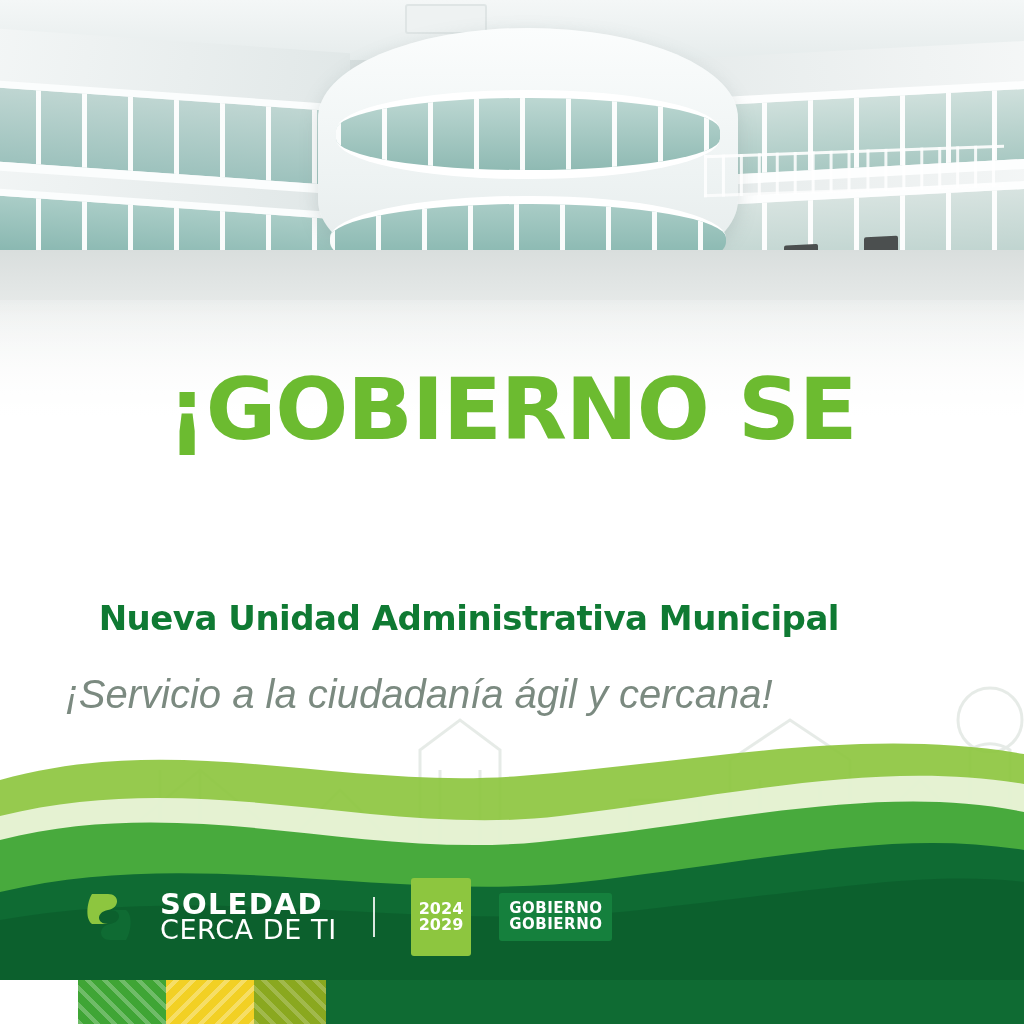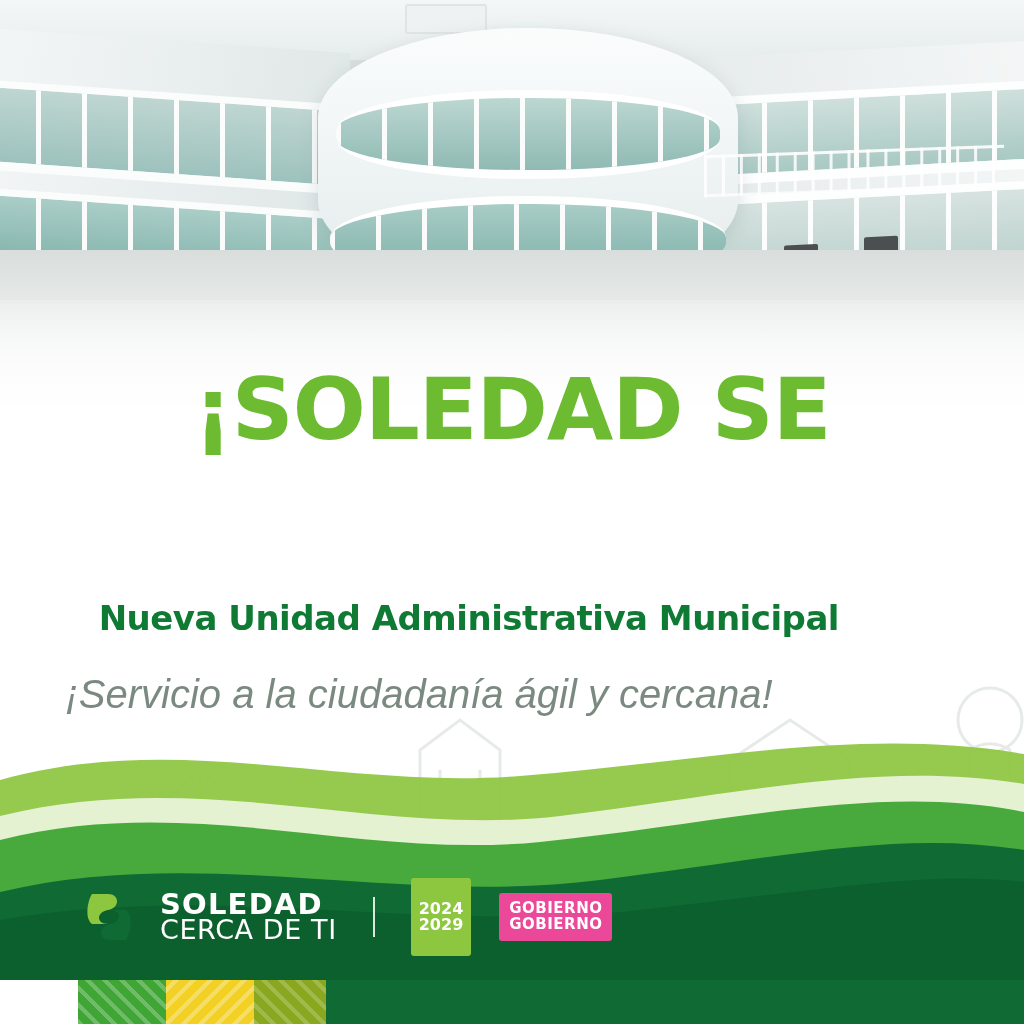--- a/index.html
+++ b/index.html
@@ -189,21 +189,21 @@
   .logo-div {
     width: 2px; height: 40px; background: rgba(255,255,255,0.85); margin: 0 8px;
   }
   .years {
     background: #8dc63f; color: #ffffff; font-weight: 800;
     font-size: 16px; line-height: 1.0; text-align: center;
     padding: 23px 8px; border-radius: 3px;
     font-family: "DejaVu Sans", sans-serif;
   }
   .gobmun {
-    background: #ec4899; color: #ffffff; font-weight: 800;
+    background: #15803d; color: #ffffff; font-weight: 800;
     font-size: 15px; line-height: 1.05; text-align: center;
     padding: 8px 10px; border-radius: 3px; letter-spacing: 0.5px;
     font-family: "DejaVu Sans", sans-serif;
   }
 
   
   .bottom-stripe {
     position: absolute; left: 0; bottom: 0; width: 1024px; height: 44px;
     display: flex;
   }
@@ -271,21 +271,21 @@
       <path d="M760 260 L760 470 M820 260 L820 470"></path>
       <path d="M880 470 L880 300 L920 260 L960 300 L960 470 Z"></path>
       <path d="M970 470 L970 230 A 35 35 0 0 1 1010 230 L1010 470"></path>
       <circle cx="990" cy="200" r="32"></circle>
       <path d="M0 470 L1024 470"></path>
       <path d="M60 400 L60 470 M330 360 L330 470 M590 380 L590 470"></path>
     </g>
   </svg>
 
   <div class="headline">
-    <div>¡SOLEDAD SE</div>
+    <div>¡GOBIERNO SE</div>
   </div>
 
   <div class="subhead">Nueva Unidad Administrativa Municipal</div>
   <div class="tagline">¡Servicio a la ciudadanía ágil y cercana!</div>
 
   <svg class="waves" viewBox="0 0 1024 304" preserveAspectRatio="none">
     <path d="M0,60 C180,10 340,70 520,56 C700,42 860,6 1024,34 L1024,304 L0,304 Z" fill="#8dc63f" opacity="0.92"></path>
     <path d="M0,96 C200,46 380,118 560,96 C740,74 880,40 1024,64 L1024,304 L0,304 Z" fill="#ffffff" opacity="0.75"></path>
     <path d="M0,120 C190,72 360,140 540,122 C720,104 880,62 1024,92 L1024,304 L0,304 Z" fill="#3fa535" opacity="0.95"></path>
     <path d="M0,172 C200,124 400,186 600,160 C790,136 900,110 1024,130 L1024,304 L0,304 Z" fill="#0f6b33"></path>

